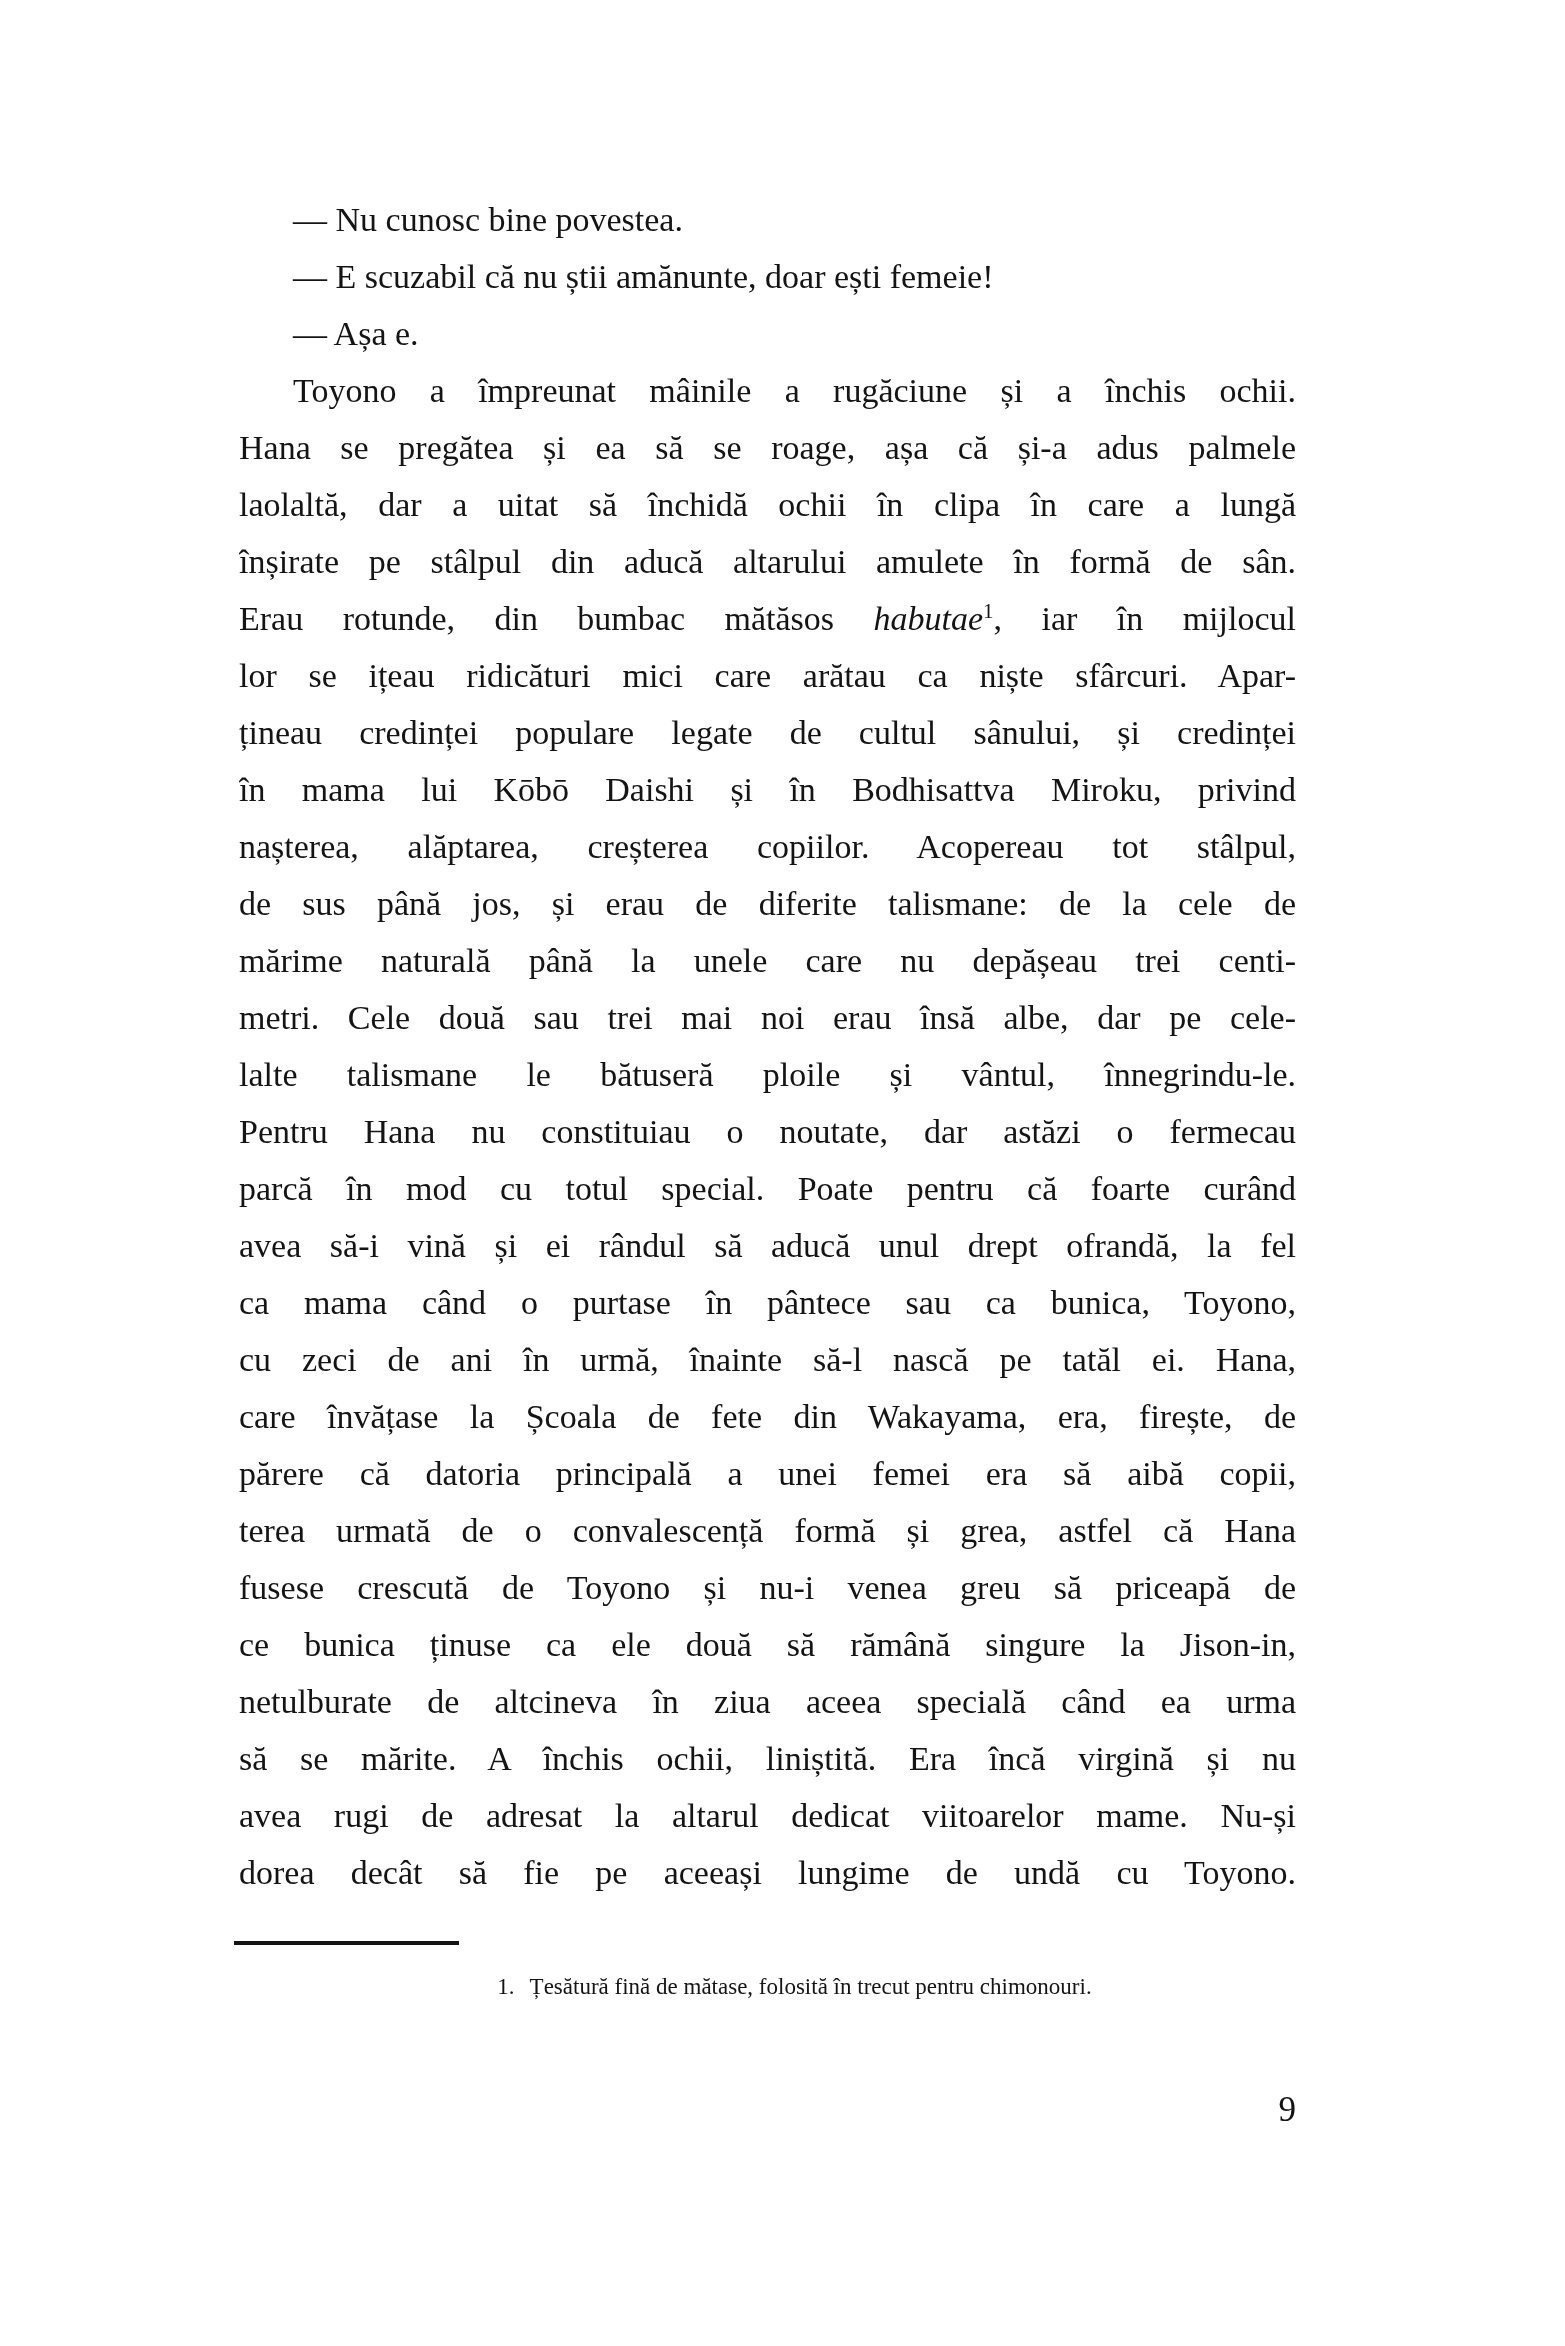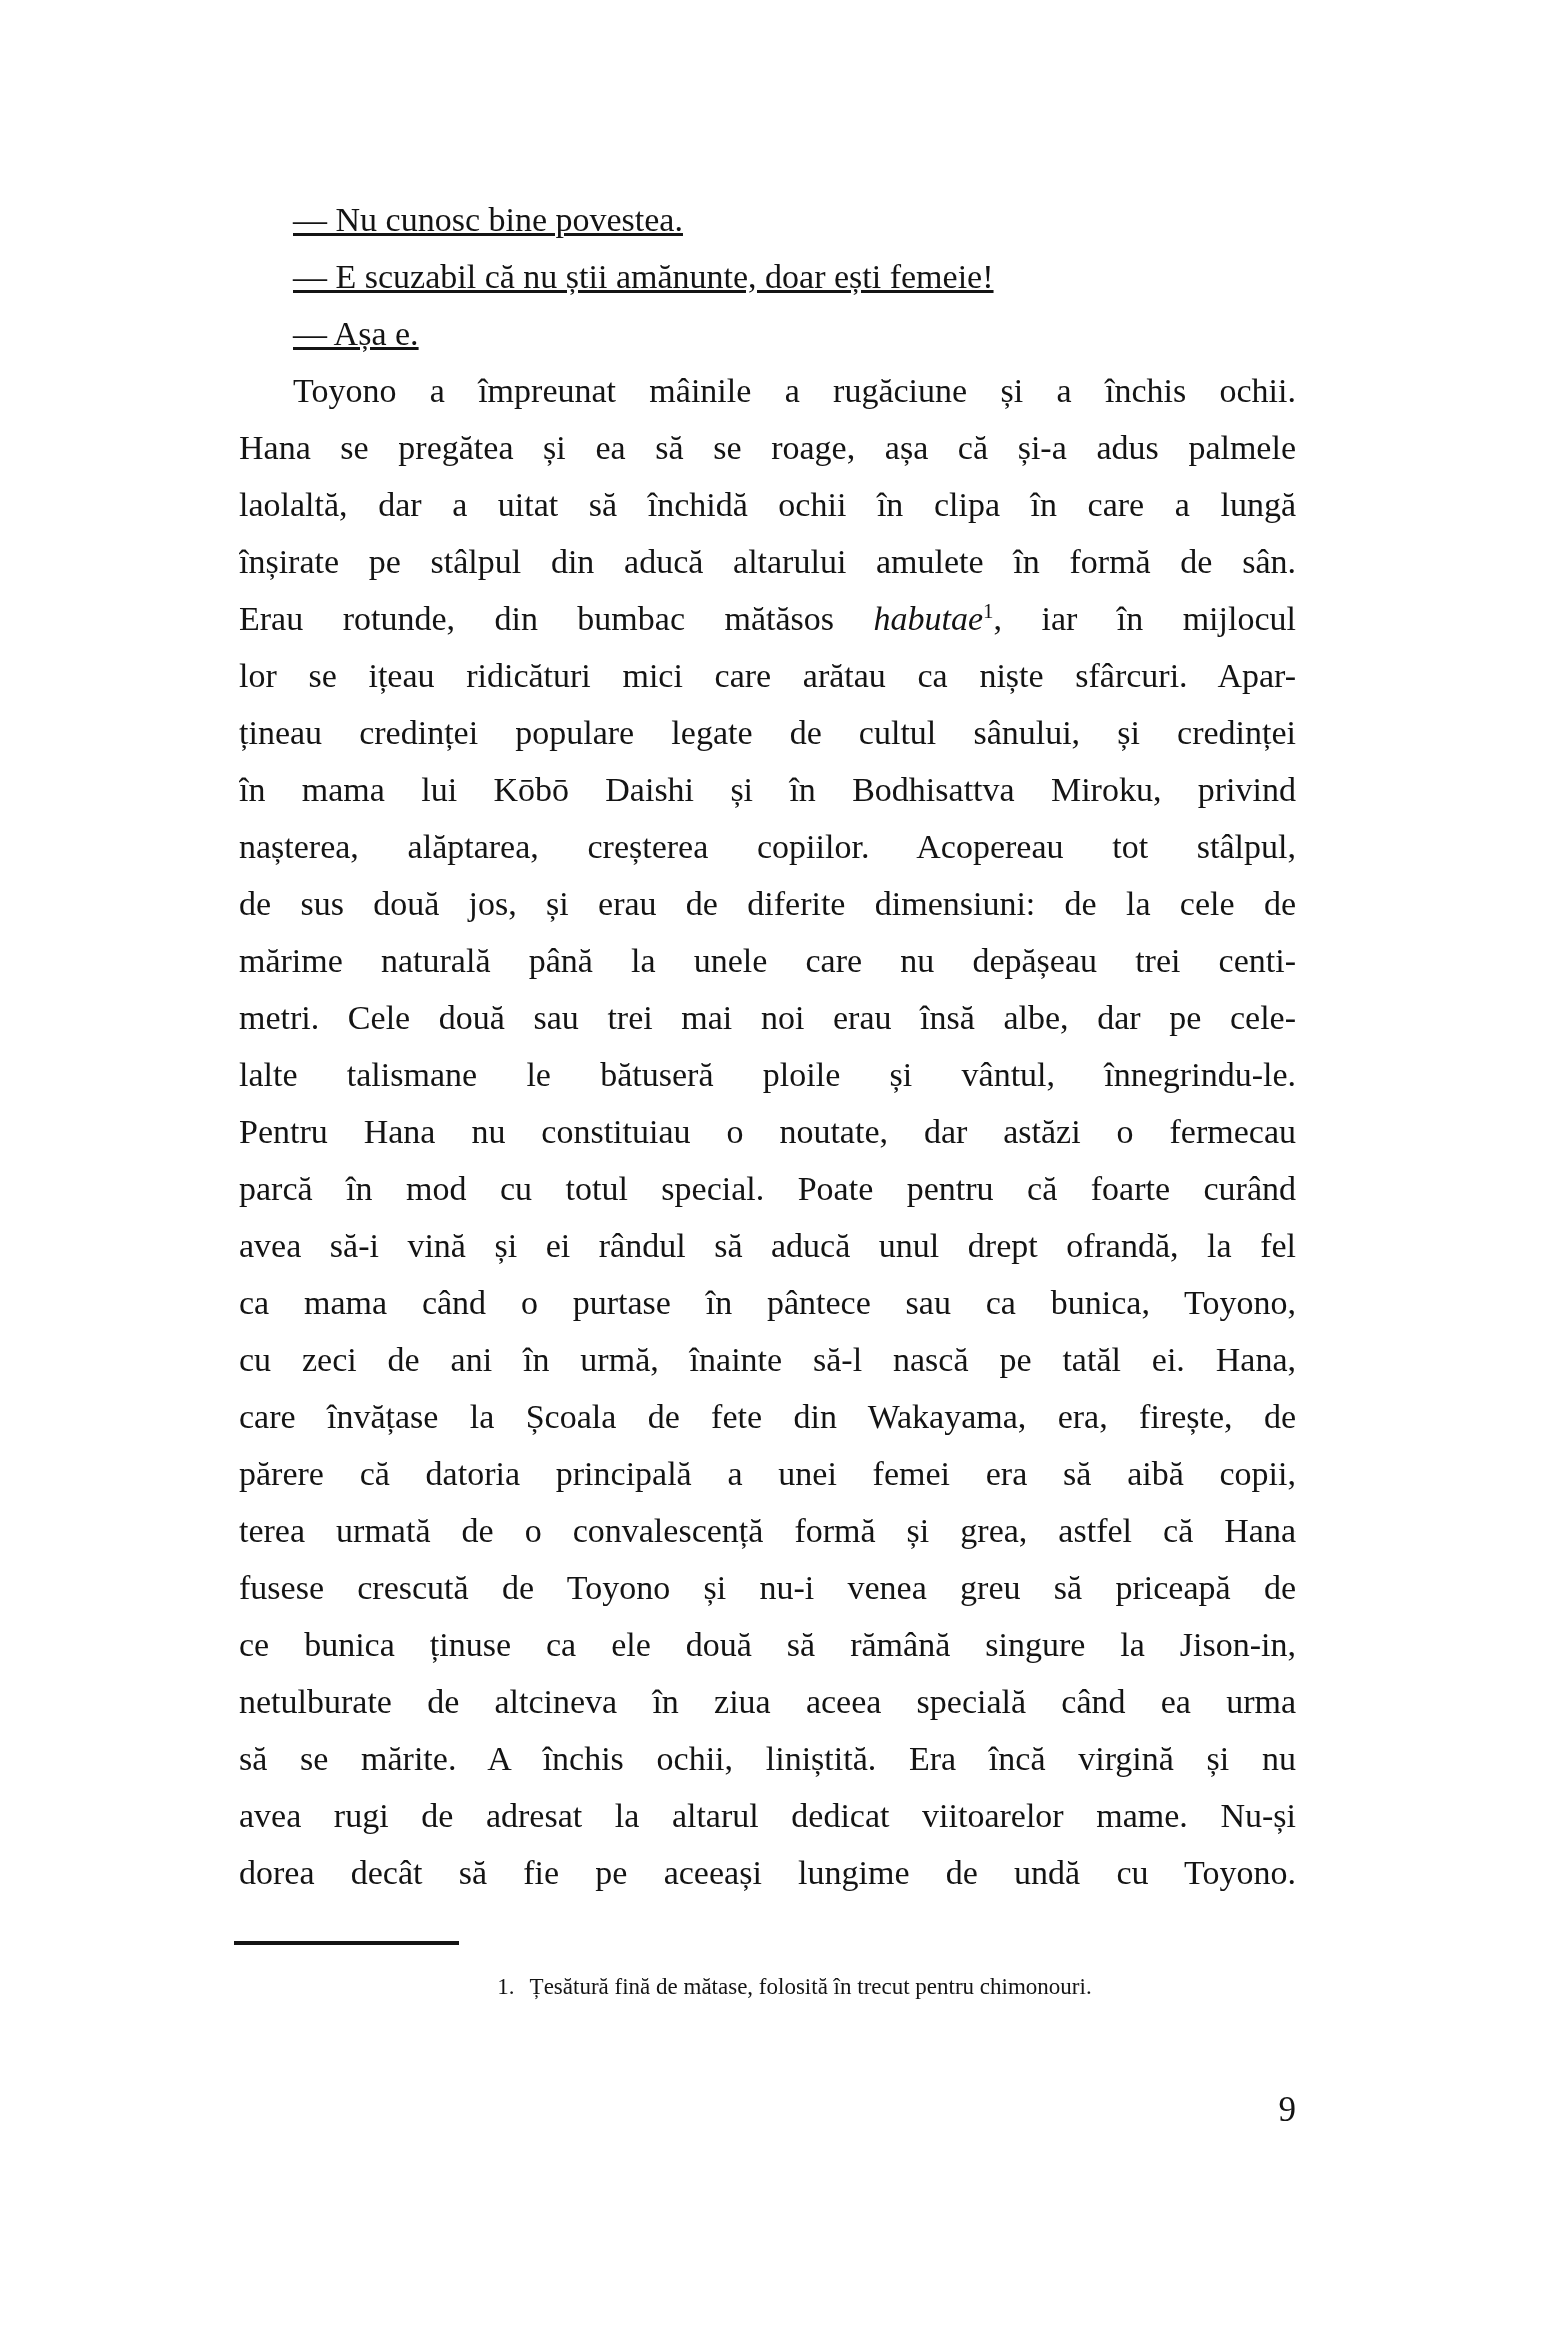--- a/index.html
+++ b/index.html
@@ -22,21 +22,21 @@
   .line {
     font-size: 34px;
     line-height: 57px;
     height: 57px;
     text-align: justify;
     text-align-last: justify;
     overflow: hidden;
     white-space: nowrap;
   }
   .line.just { white-space: normal; }
-  .line.nojust { text-align: left; text-align-last: left; text-decoration: underline; }
+  .line.nojust { text-align: left; text-align-last: left; }
   .line.indent { text-indent: 54px; }
   .line .em { font-style: italic; }
   .line .sup {
     font-size: 21px;
     position: relative;
     top: -0.55em;
     line-height: 0;
   }
   .footnote-rule {
     margin-top: 40px;
@@ -74,21 +74,21 @@
         <div class="line nojust indent"><span>— Așa e.</span></div>
         <div class="line just indent"><span>Toyono a împreunat mâinile a rugăciune și a închis ochii.</span></div>
         <div class="line just"><span>Hana se pregătea și ea să se roage, așa că și-a adus palmele</span></div>
         <div class="line just"><span>laolaltă, dar a uitat să închidă ochii în clipa în care a lungă</span></div>
         <div class="line just"><span>înșirate pe stâlpul din aducă altarului amulete în formă de sân.</span></div>
         <div class="line just"><span>Erau rotunde, din bumbac mătăsos </span><span class="em">habutae</span><span class="sup">1</span><span>, iar în mijlocul</span></div>
         <div class="line just"><span>lor se ițeau ridicături mici care arătau ca niște sfârcuri. Apar-</span></div>
         <div class="line just"><span>țineau credinței populare legate de cultul sânului, și credinței</span></div>
         <div class="line just"><span>în mama lui Kōbō Daishi și în Bodhisattva Miroku, privind</span></div>
         <div class="line just"><span>nașterea, alăptarea, creșterea copiilor. Acopereau tot stâlpul,</span></div>
-        <div class="line just"><span>de sus două jos, și erau de diferite dimensiuni: de la cele de</span></div>
+        <div class="line just"><span>de sus până jos, și erau de diferite talismane: de la cele de</span></div>
         <div class="line just"><span>mărime naturală până la unele care nu depășeau trei centi-</span></div>
         <div class="line just"><span>metri. Cele două sau trei mai noi erau însă albe, dar pe cele-</span></div>
         <div class="line just"><span>lalte talismane le bătuseră ploile și vântul, înnegrindu-le.</span></div>
         <div class="line just"><span>Pentru Hana nu constituiau o noutate, dar astăzi o fermecau</span></div>
         <div class="line just"><span>parcă în mod cu totul special. Poate pentru că foarte curând</span></div>
         <div class="line just"><span>avea să-i vină și ei rândul să aducă unul drept ofrandă, la fel</span></div>
         <div class="line just"><span>ca mama când o purtase în pântece sau ca bunica, Toyono,</span></div>
         <div class="line just"><span>cu zeci de ani în urmă, înainte să-l nască pe tatăl ei. Hana,</span></div>
         <div class="line just"><span>care învățase la Școala de fete din Wakayama, era, firește, de</span></div>
         <div class="line just"><span>părere că datoria principală a unei femei era să aibă copii,</span></div>

